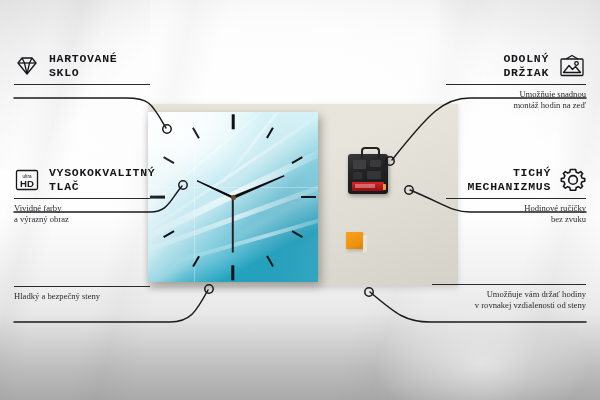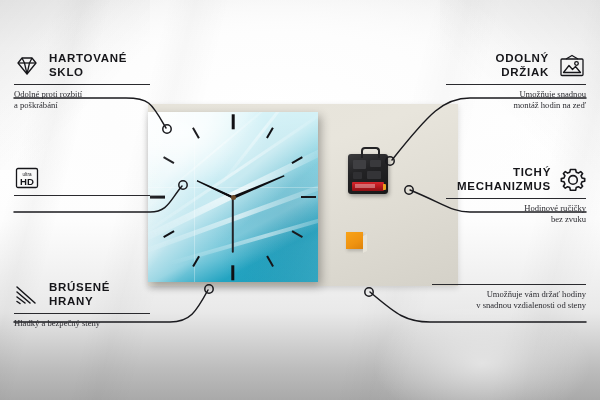--- a/index.html
+++ b/index.html
@@ -129,21 +129,21 @@
 
   
   .callout{position:absolute;}
   .co-left{text-align:left;}
   .co-right{text-align:right;}
   .co-head{
     display:flex;align-items:center;gap:9px;
   }
   .co-right .co-head{justify-content:flex-end;}
   .co-title{
-    font-family:Liberation Sans, sans-serif;
+    font-family:Liberation Mono, monospace;
     font-size:11.5px;font-weight:700;letter-spacing:.7px;
     color:#16161a;line-height:13.5px;text-transform:uppercase;
     white-space:pre-line;
   }
   .co-rule{
     height:0;border-top:1.1px solid #2a2a2e;margin:5px 0 4px 0;
   }
   .co-sub{
     font-family:"Liberation Serif",serif;
     font-size:8.6px;color:#2b2b30;line-height:11px;white-space:pre-line;
@@ -245,48 +245,38 @@
           <path d="M4 8 L8 3 H18 L22 8 L13 19 Z"></path>
           <path d="M4 8 H22"></path>
             <path d="M8 3 L10.5 8 L13 19"></path>
             <path d="M18 3 L15.5 8 L13 19"></path>
         </g>
       </svg>
       <div class="co-title">HARTOVANÉ
 SKLO</div>
     </div>
     <div class="co-rule"></div>
-    <div class="co-sub">Odolné proti rozbití
-a poškrábání</div>
   </div>
 
   <div class="callout co-left c2">
     <div class="co-head">
       <svg class="ico" width="26" height="24" viewBox="0 0 26 24">
         <rect x="2.5" y="2.5" width="21" height="19" fill="none" stroke="#16161a" stroke-width="1.3" rx="1.5"></rect>
         <text x="13" y="9.6" font-family="Liberation Sans, sans-serif" font-size="4.6" fill="#16161a" text-anchor="middle">ultra</text>
         <text x="13" y="18.6" font-family="Liberation Sans, sans-serif" font-size="9.6" font-weight="bold" fill="#16161a" text-anchor="middle">HD</text>
       </svg>
-    </div>
-    <div class="co-rule"></div>
+      <div class="co-title">VYSOKOKVALITNÝ
+TLAČ</div>
+    </div>
+    <div class="co-rule"></div>
+    <div class="co-sub">Vividné farby
+a výrazný obraz</div>
   </div>
 
   <div class="callout co-left c3">
-    <div class="co-head">
-      <svg class="ico" width="26" height="22" viewBox="0 0 26 22">
-        <g stroke="#16161a" stroke-width="1.5" stroke-linecap="round">
-          <line x1="3" y1="3" x2="21" y2="19"></line>
-          <line x1="3" y1="8" x2="16" y2="19"></line>
-          <line x1="3" y1="13" x2="11" y2="19"></line>
-          <line x1="3" y1="17.5" x2="6" y2="19.5"></line>
-        </g>
-      </svg>
-      <div class="co-title">BRÚSENÉ
-HRANY</div>
-    </div>
     <div class="co-rule"></div>
     <div class="co-sub">Hladký a bezpečný steny</div>
   </div>
 
   <div class="callout co-right c4">
     <div class="co-head">
       <div class="co-title">ODOLNÝ
 DRŽIAK</div>
       <svg class="ico" width="28" height="24" viewBox="0 0 28 24">
         <g fill="none" stroke="#16161a" stroke-width="1.3" stroke-linejoin="round">
@@ -314,16 +304,16 @@
       </svg>
     </div>
     <div class="co-rule"></div>
     <div class="co-sub">Hodinové ručičky
 bez zvuku</div>
   </div>
 
   <div class="callout co-right c6">
     <div class="co-rule"></div>
     <div class="co-sub">Umožňuje vám držať hodiny
-v snadnou vzdialenosti od steny</div>
+v rovnakej vzdialenosti od steny</div>
   </div>
 
 </div>
 
 </body></html>

